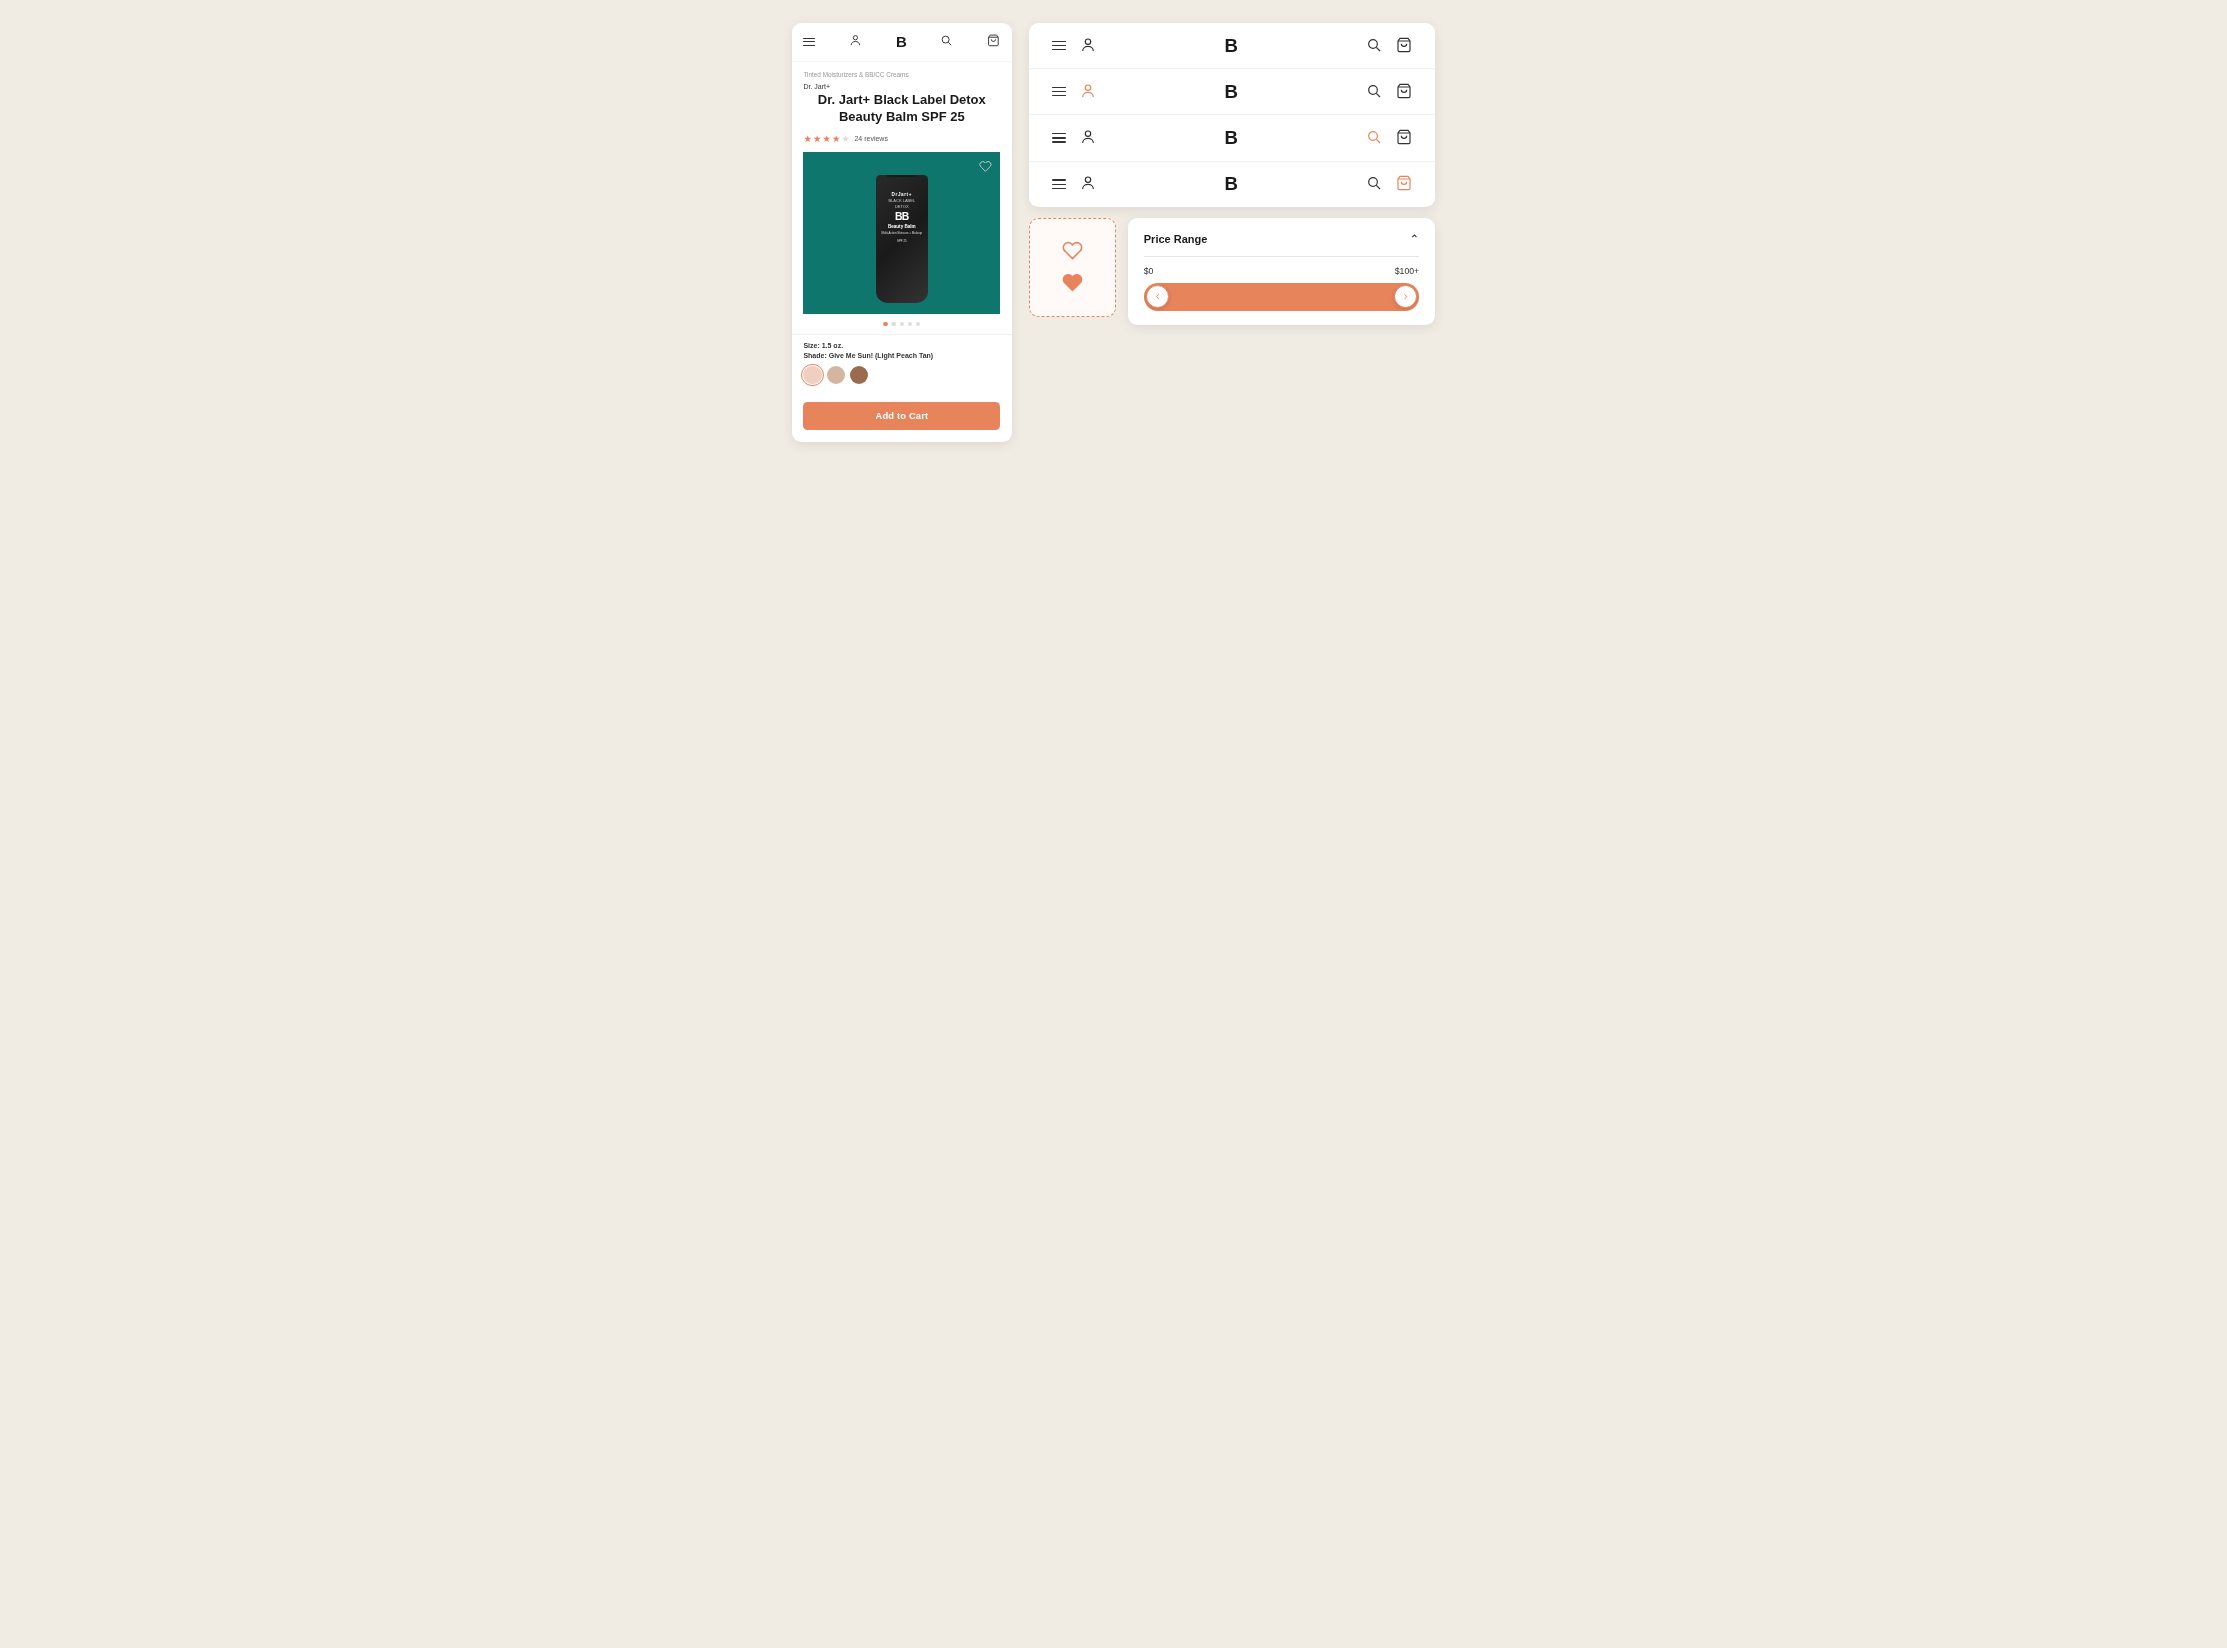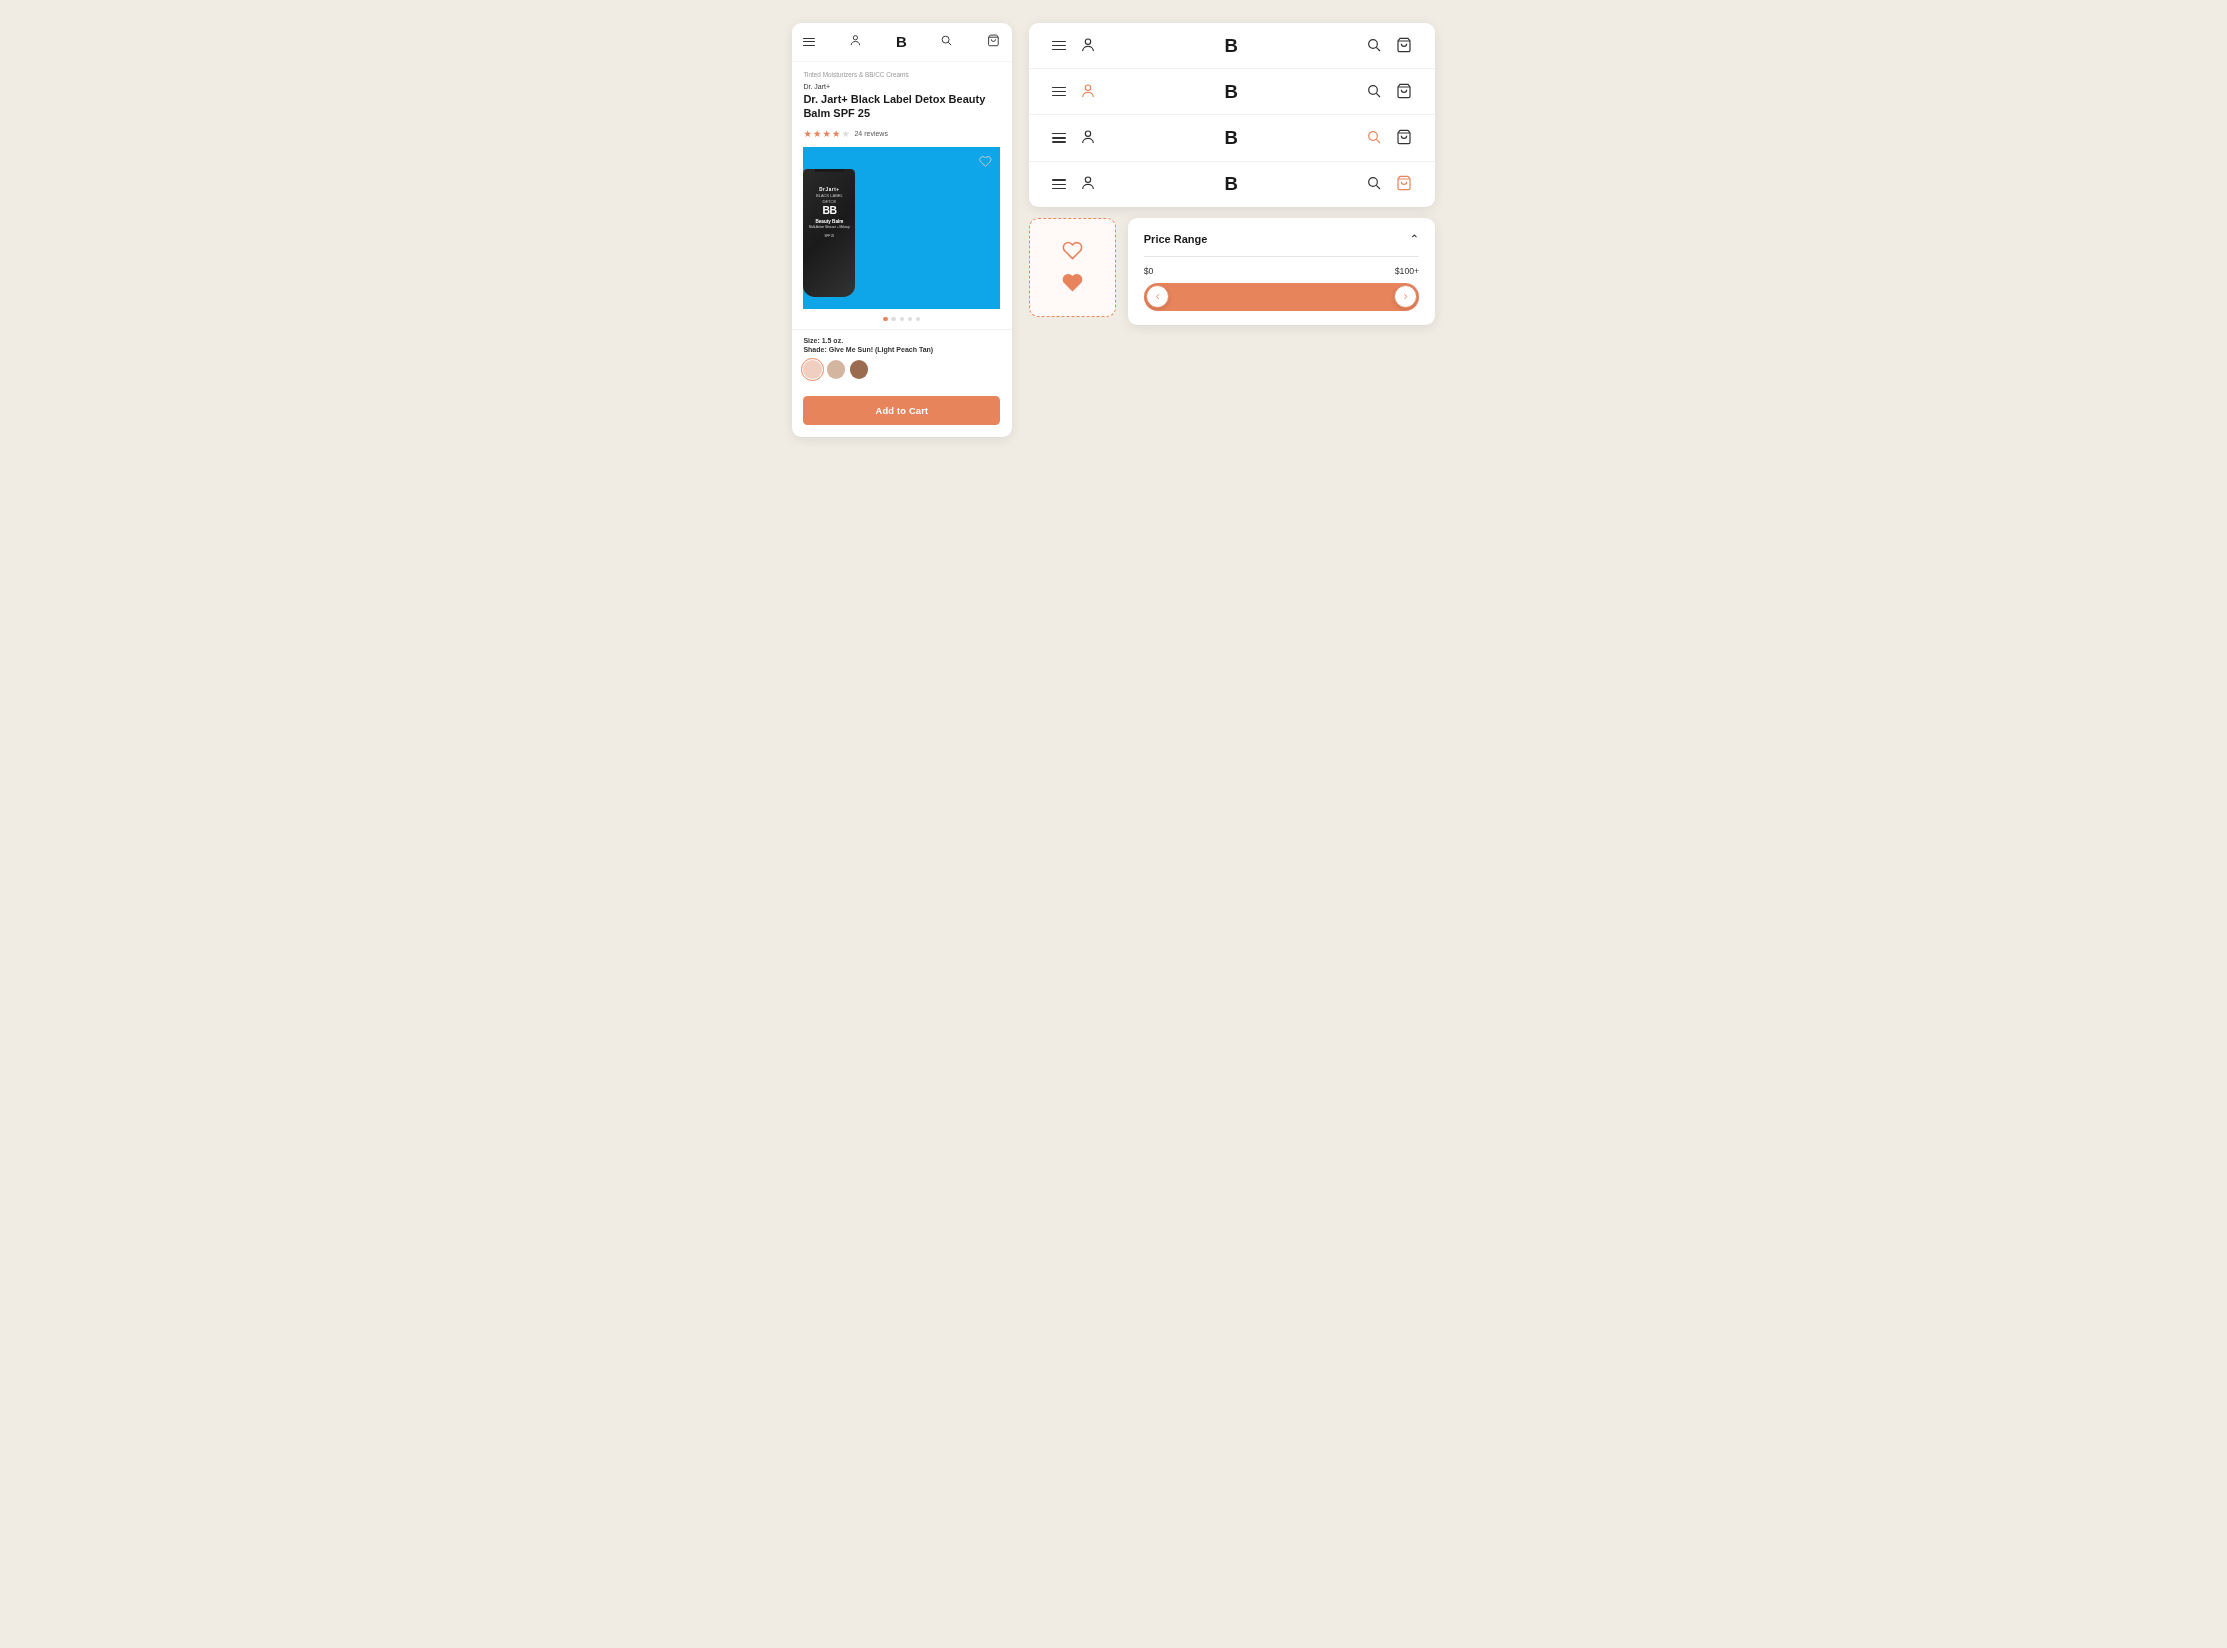--- a/index.html
+++ b/index.html
@@ -78,25 +78,26 @@
     }
 
     .brand-name {
       font-size: 7px;
       color: #333;
       font-weight: 500;
       margin-bottom: 2.3px;
     }
 
     .product-title {
-      font-size: 11px;
+      font-size: 13px;
       font-weight: 700;
       color: #1a1a1a;
       line-height: 1.3;
       margin-bottom: 7px;
+      text-align: center;
     }
 
     .rating-row {
       display: flex;
       align-items: center;
       gap: 4.6px;
       margin-bottom: 8px;
     }
 
     .stars {
@@ -116,22 +117,22 @@
       font-size: 7px;
       color: #555;
     }
 
     .product-image-container {
       position: relative;
       width: 100%;
       height: 162px;
       display: flex;
       align-items: center;
-      justify-content: flex-start;
-      background: #0ea5e9;
+      justify-content: center;
+      background: #0f766e;
     }
 
     .wishlist-btn {
       position: absolute;
       top: 5.8px;
       right: 5.8px;
       cursor: pointer;
       background: none;
       border: none;
       padding: 2.3px;

